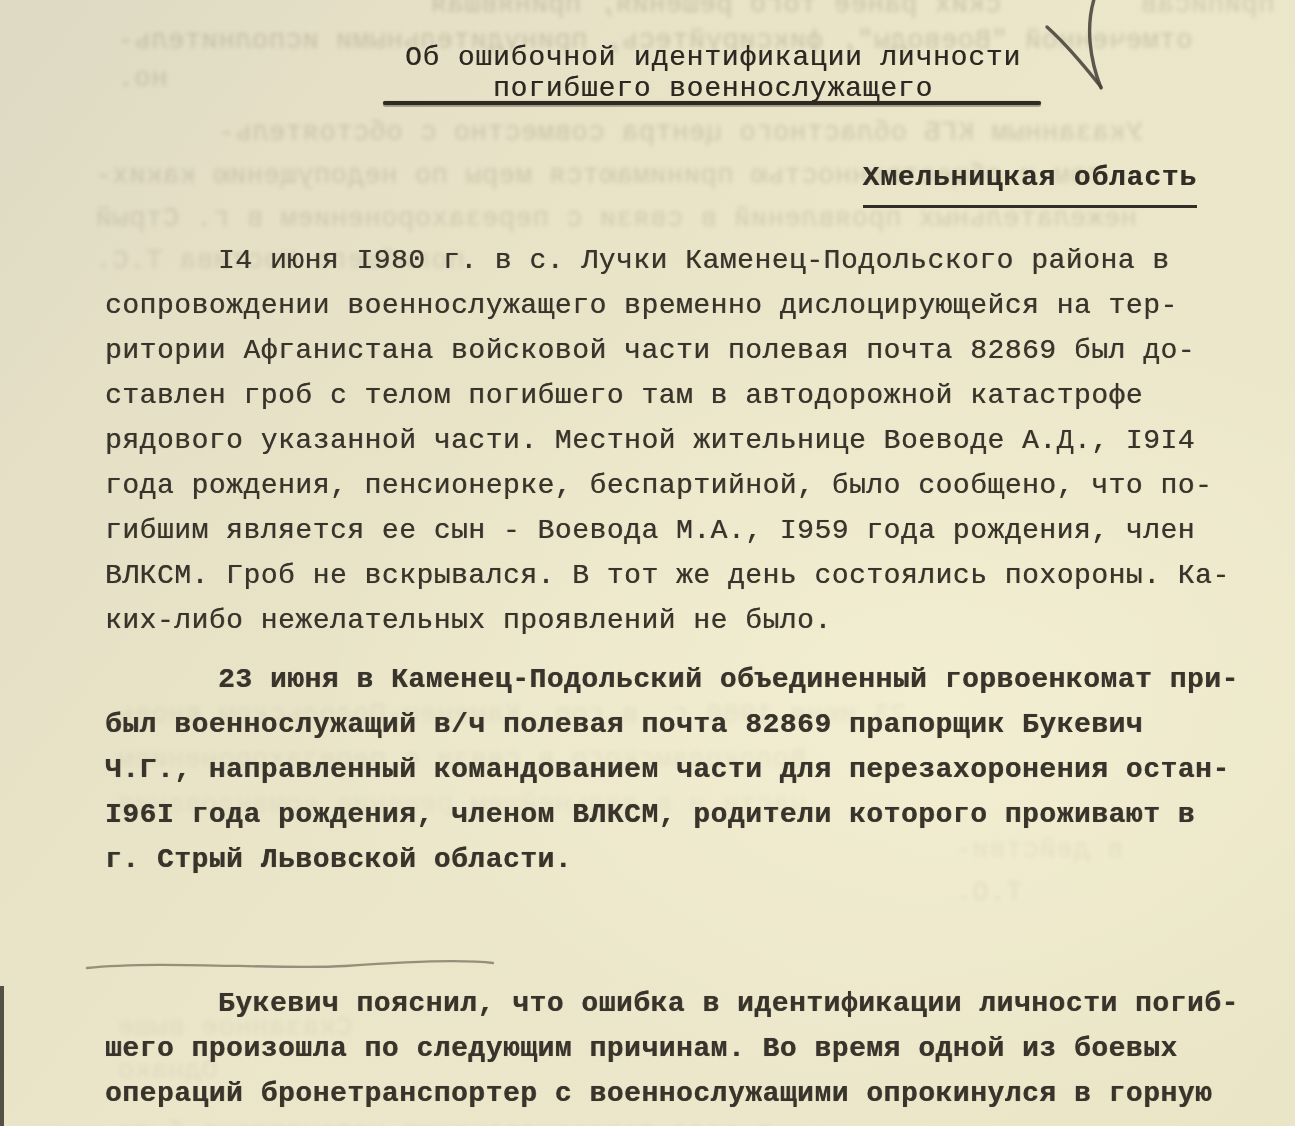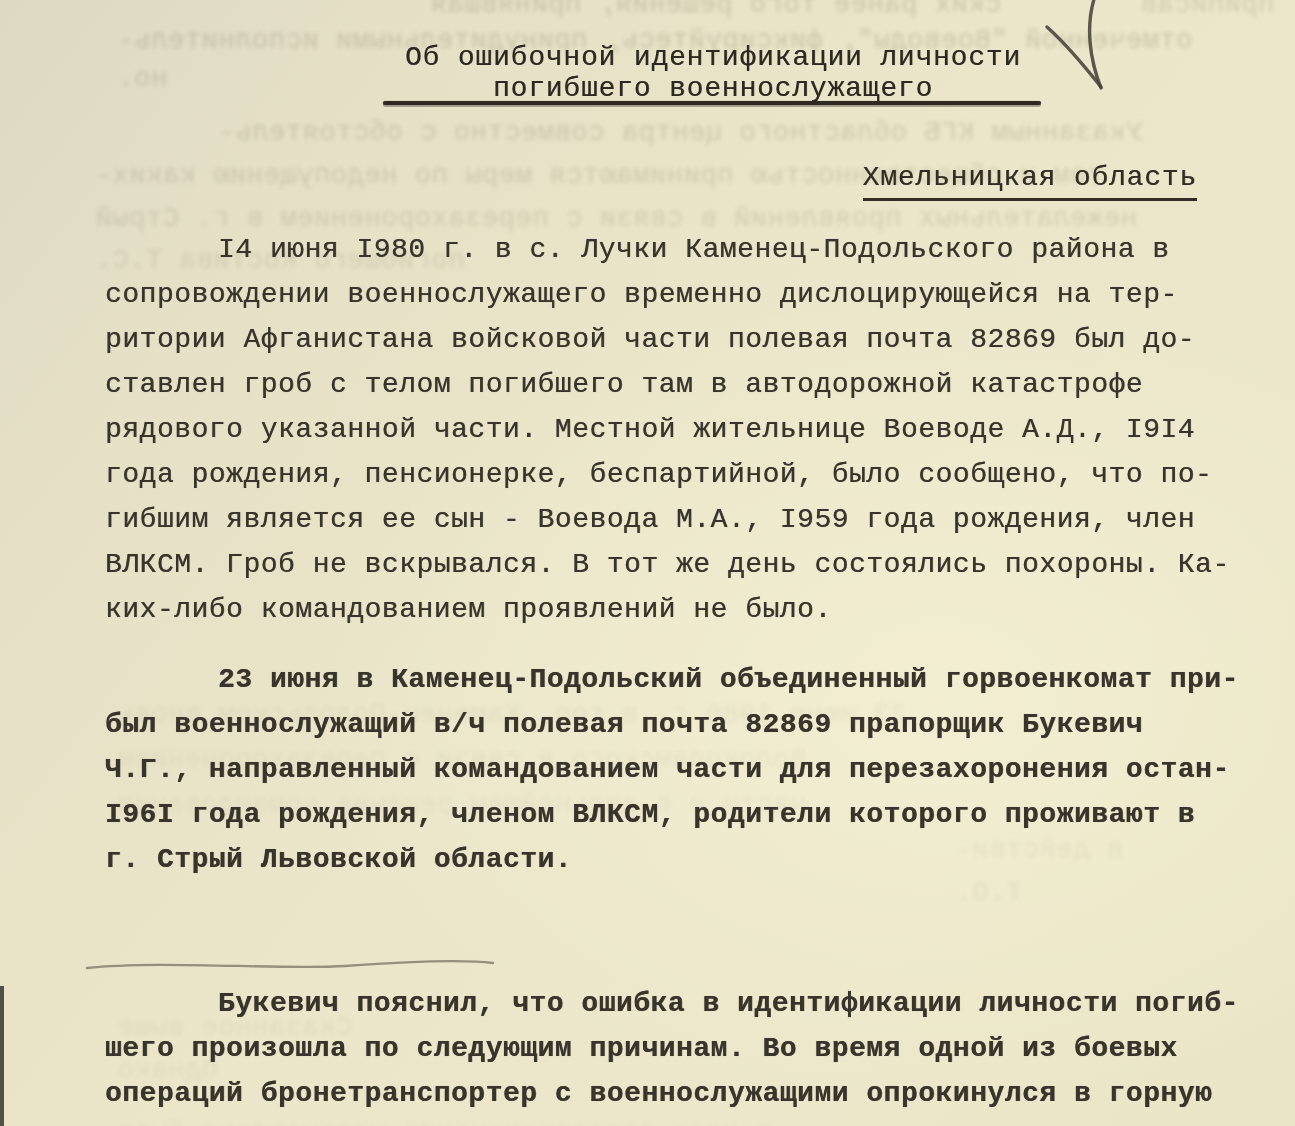--- a/index.html
+++ b/index.html
@@ -29,30 +29,30 @@
     color:#2c2720;text-shadow:0.5px 0 0 rgba(44,39,32,0.6);
   }
   .title-underline{
     position:absolute;left:383px;top:101px;width:658px;height:4px;z-index:2;
     background:#2e2a22;border-radius:2px;
     box-shadow:0 2px 0 rgba(46,42,34,0.35), 0 0 1px rgba(46,42,34,0.6);
   }
   .region-label{
     position:absolute;right:98px;top:162px;z-index:2;
     font-size:28px;line-height:31px;letter-spacing:0.8px;
-    padding-bottom:5px;border-bottom:3.5px solid #332e25;
-    color:#322d24;text-shadow:0.5px 0 0 rgba(50,45,36,0.6);
+    padding-bottom:12px;border-bottom:3.5px solid #332e25;
+    color:#322d24;text-shadow:0.5px 0 0 rgba(50,45,36,0.6);font-weight:bold;
   }
   .para{
     position:absolute;left:105px;z-index:2;
     font-size:28px;line-height:45px;letter-spacing:0.5px;
     white-space:nowrap;
   }
   .para > div:first-child{text-indent:113px;}
-  .para1{top:227px;font-family:Liberation Mono, monospace;}
+  .para1{top:238px;font-family:Liberation Mono, monospace;}
   .para2{top:657px;font-weight:bold;}
   .para3{top:981px;font-weight:bold;}
   
   .marks{position:absolute;left:0;top:0;z-index:3;pointer-events:none;}
   .pen{fill:none;stroke-width:3.4;stroke-linecap:round;opacity:0.88;}
   .pencil{fill:none;stroke-width:2.3;stroke-linecap:round;opacity:0.72;}
   
   .edge-strip{
     position:absolute;left:0;top:986px;width:4px;height:140px;z-index:4;
     background:#3a372f;filter:blur(0.7px);opacity:0.85;
@@ -92,21 +92,21 @@
 
   <div class="para para1 type">
       <div>I4 июня I980 г. в с. Лучки Каменец-Подольского района в</div>
       <div>сопровождении военнослужащего временно дислоцирующейся на тер-</div>
       <div>ритории Афганистана войсковой части полевая почта 82869 был до-</div>
       <div>ставлен гроб с телом погибшего там в автодорожной катастрофе</div>
       <div>рядового указанной части. Местной жительнице Воеводе А.Д., I9I4</div>
       <div>года рождения, пенсионерке, беспартийной, было сообщено, что по-</div>
       <div>гибшим является ее сын - Воевода М.А., I959 года рождения, член</div>
       <div>ВЛКСМ. Гроб не вскрывался. В тот же день состоялись похороны. Ка-</div>
-      <div>ких-либо командованием проявлений не было.</div>
+      <div>ких-либо нежелательных проявлений не было.</div>
     </div>
   <div class="para para2 type">
       <div>23 июня в Каменец-Подольский объединенный горвоенкомат при-</div>
       <div>был военнослужащий в/ч полевая почта 82869 прапорщик Букевич</div>
       <div>Ч.Г., направленный командованием части для перезахоронения остан-</div>
       <div>I96I года рождения, членом ВЛКСМ, родители которого проживают в</div>
       <div>г. Стрый Львовской области.</div>
     </div>
   <div class="para para3 type">
       <div>Букевич пояснил, что ошибка в идентификации личности погиб-</div>

